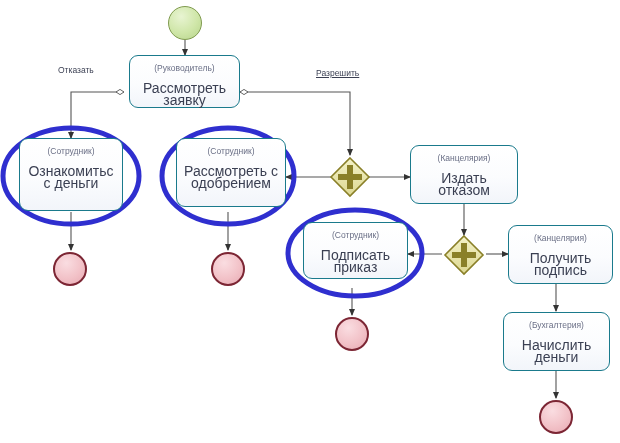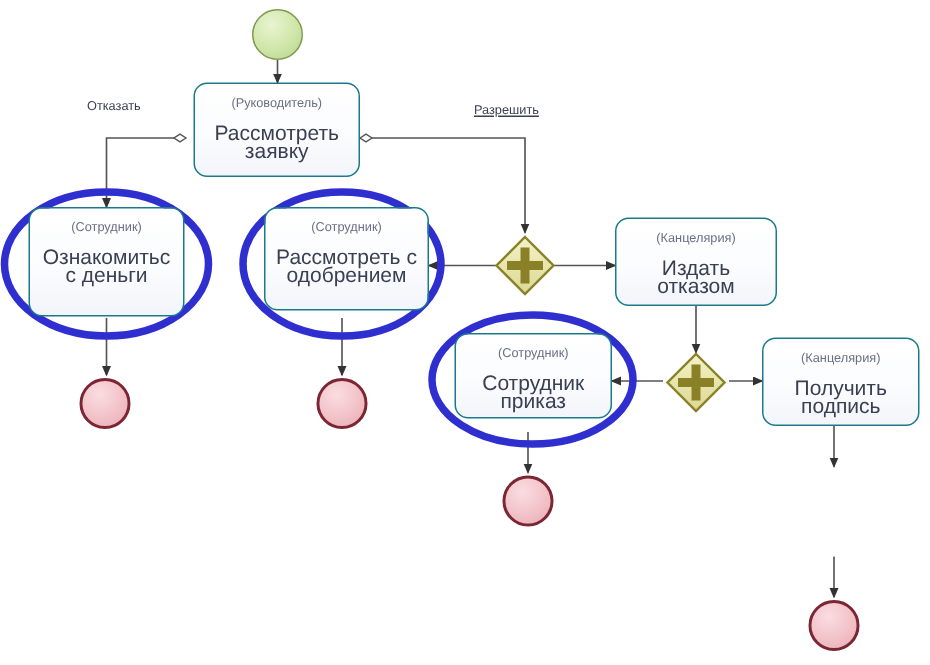--- a/index.html
+++ b/index.html
@@ -141,21 +141,21 @@
   </svg>
 
   <svg id="highlights" viewBox="0 0 620 443" xmlns="http://www.w3.org/2000/svg">
     <ellipse class="hl-ellipse" cx="71" cy="176" rx="68" ry="48"></ellipse>
     <ellipse class="hl-ellipse" cx="228" cy="176" rx="66" ry="48"></ellipse>
     <ellipse class="hl-ellipse" cx="355" cy="253" rx="67" ry="43"></ellipse>
   </svg>
 
   <div class="event start" style="left:168px; top:6px; width:34px; height:34px;"></div>
 
-  <div class="task" style="left:129px; top:55px; width:111px; height:63px;align-items:center;">
+  <div class="task" style="left:129px; top:55px; width:111px; height:53px;align-items:center;">
     <div class="role">(Руководитель)</div>
     <div class="title">Рассмотреть заявку</div>
   </div>
 
   <div class="task" style="left:19px; top:138px; width:104px; height:73px;">
     <div class="role">(Сотрудник)</div>
     <div class="title">Ознакомитьс с деньги</div>
   </div>
 
   <div class="task" style="left:176px; top:138px; width:110px; height:69px;">
@@ -163,28 +163,32 @@
     <div class="title">Рассмотреть с одобрением</div>
   </div>
 
   <div class="task" style="left:410px; top:145px; width:108px; height:59px;">
     <div class="role">(Канцелярия)</div>
     <div class="title">Издать отказом</div>
   </div>
 
   <div class="task" style="left:303px; top:222px; width:105px; height:57px;">
     <div class="role">(Сотрудник)</div>
-    <div class="title">Сотрудник приказ</div>
+    <div class="title">Подписать приказ</div>
   </div>
 
   <div class="task" style="left:508px; top:225px; width:105px; height:59px;">
     <div class="role">(Канцелярия)</div>
     <div class="title">Получить подпись</div>
   </div>
 
+  <div class="task" style="left:503px; top:312px; width:107px; height:59px;">
+    <div class="role">(Бухгалтерия)</div>
+    <div class="title">Начислить деньги</div>
+  </div>
 
   <svg class="gateway" style="left:328px; top:155px;" width="44" height="44" viewBox="0 0 44 44" xmlns="http://www.w3.org/2000/svg">
     <defs>
       <linearGradient id="gwg1" x1="0" y1="0" x2="0" y2="1">
         <stop offset="0%" stop-color="#f4f2c8"></stop>
         <stop offset="100%" stop-color="#ddd892"></stop>
       </linearGradient>
     </defs>
     <path d="M22,3 L41,22 L22,41 L3,22 z" fill="url(#gwg1)" stroke="#8a8028" stroke-width="1.6"></path>
     <path d="M22,10 L22,34 M10,22 L34,22" stroke="#8a8028" stroke-width="6" stroke-linecap="butt"></path>

